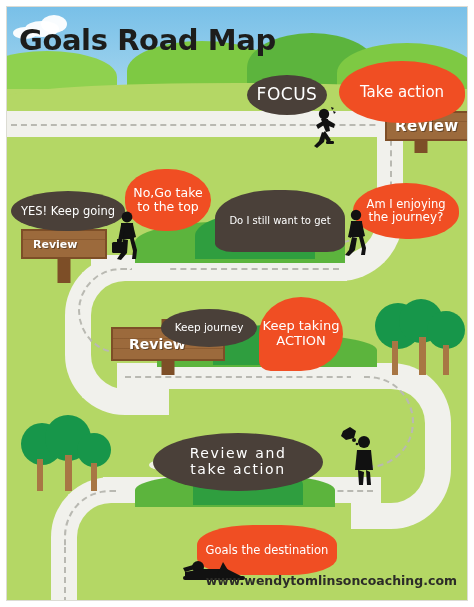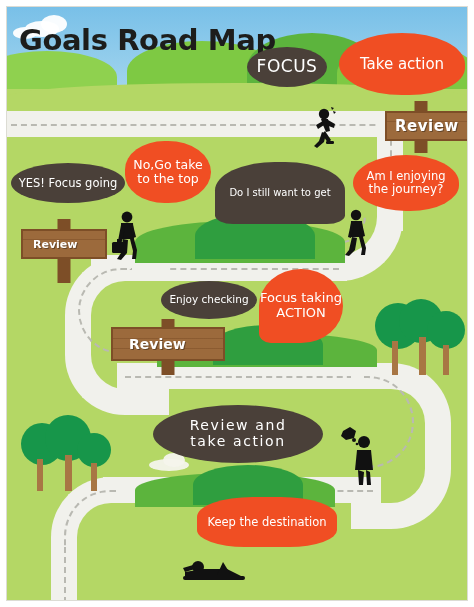--- a/index.html
+++ b/index.html
@@ -104,20 +104,21 @@
 
   
   .bub{
     position:absolute;
     display:flex;align-items:center;justify-content:center;
     text-align:center;
     color:#fff;
     line-height:1.12;
     box-sizing:border-box;
     font-family:"DejaVu Sans",sans-serif;
+    margin-top:28px;
   }
   .bub.dark{background:#4a4039;}
   .bub.orange{background:#f04e23;}
   .bub.ell{border-radius:50%;}
 
   
   #title{
     position:absolute;left:12px;top:16px;
     font-family:"DejaVu Sans",sans-serif;
     font-size:29px;font-weight:bold;
@@ -238,54 +239,54 @@
 
     <div class="bub dark ell" style="left:240px;top:40px;width:80px;height:40px;">
       <span style="font-size:17px;letter-spacing:.5px;">FOCUS</span>
     </div>
 
     <div class="bub orange" style="left:332px;top:26px;width:126px;height:62px;border-radius:50% 50% 44% 50%;">
       <span style="font-size:15px;">Take action</span>
     </div>
 
     <div class="bub dark ell" style="left:4px;top:156px;width:114px;height:40px;">
-      <span style="font-size:11.5px;">YES! Focus going</span>
+      <span style="font-size:11.5px;">YES! Keep going</span>
     </div>
 
     <div class="bub orange" style="left:118px;top:134px;width:86px;height:62px;border-radius:46% 50% 50% 46%;flex-direction:column;">
       <span style="font-size:12.5px;">No,Go take</span>
       <span style="font-size:12.5px;">to the top</span>
     </div>
 
     <div class="bub dark" style="left:208px;top:155px;width:130px;height:62px;border-radius:46% 46% 14% 14%;flex-direction:column;">
       <span style="font-size:10px;">Do I still want to get</span>
     </div>
 
     <div class="bub orange" style="left:346px;top:148px;width:106px;height:56px;border-radius:50% 50% 46% 50%;flex-direction:column;">
       <span style="font-size:11.5px;">Am I enjoying</span>
       <span style="font-size:12px;text-align:center;">the journey?</span>
     </div>
 
     <div class="bub dark ell" style="left:154px;top:274px;width:96px;height:38px;">
-      <span style="font-size:10.5px;">Enjoy checking</span>
+      <span style="font-size:10.5px;">Keep journey</span>
     </div>
 
     <div class="bub orange" style="left:252px;top:262px;width:84px;height:74px;border-radius:50% 50% 50% 14%;flex-direction:column;">
-      <span style="font-size:13px;">Focus taking</span>
+      <span style="font-size:13px;">Keep taking</span>
       <span style="font-size:13px;">ACTION</span>
     </div>
 
     <div class="bub dark ell" style="left:146px;top:398px;width:170px;height:58px;flex-direction:column;">
       <span style="font-size:14px;letter-spacing:1.6px;">Review and</span>
       <span style="font-size:14px;letter-spacing:1.6px;">take action</span>
     </div>
 
 
     <div class="bub orange" style="left:190px;top:490px;width:140px;height:50px;border-radius:40% 40% 34% 34%;">
-      <span style="font-size:11.5px;">Keep the  destination</span>
+      <span style="font-size:11.5px;">Goals the  destination</span>
     </div>
 
     <div class="person" style="left:300px;top:98px;">
       <svg width="34" height="44" viewBox="0 0 34 44">
         <g fill="#111">
           <circle cx="17" cy="9" r="5.2"></circle>
           <path d="M14 14 L21 14 L23 26 L19 27 L16 20 Z"></path>
           <path d="M21 15 L28 19 L27 23 L19 20 Z"></path>
           <path d="M9 20 L16 16 L17 20 L11 24 Z"></path>
           <path d="M18 26 L24 35 L21 38 L15 29 Z"></path>
@@ -346,15 +347,16 @@
         <g fill="#111">
           <circle cx="19" cy="10" r="6"></circle>
           <path d="M4 11 l10 -3 2 4 -10 3 z"></path>
           <path d="M24 12 L48 12 L64 20 L6 21 L6 15 Z"></path>
           <path d="M44 5 L52 18 L38 18 Z"></path>
           <rect x="4" y="19" width="62" height="4" rx="2"></rect>
         </g>
       </svg>
     </div>
 
+    <div id="footer">www.wendytomlinsoncoaching.com</div>
 
   </div>
 </div>
 
 </body></html>

